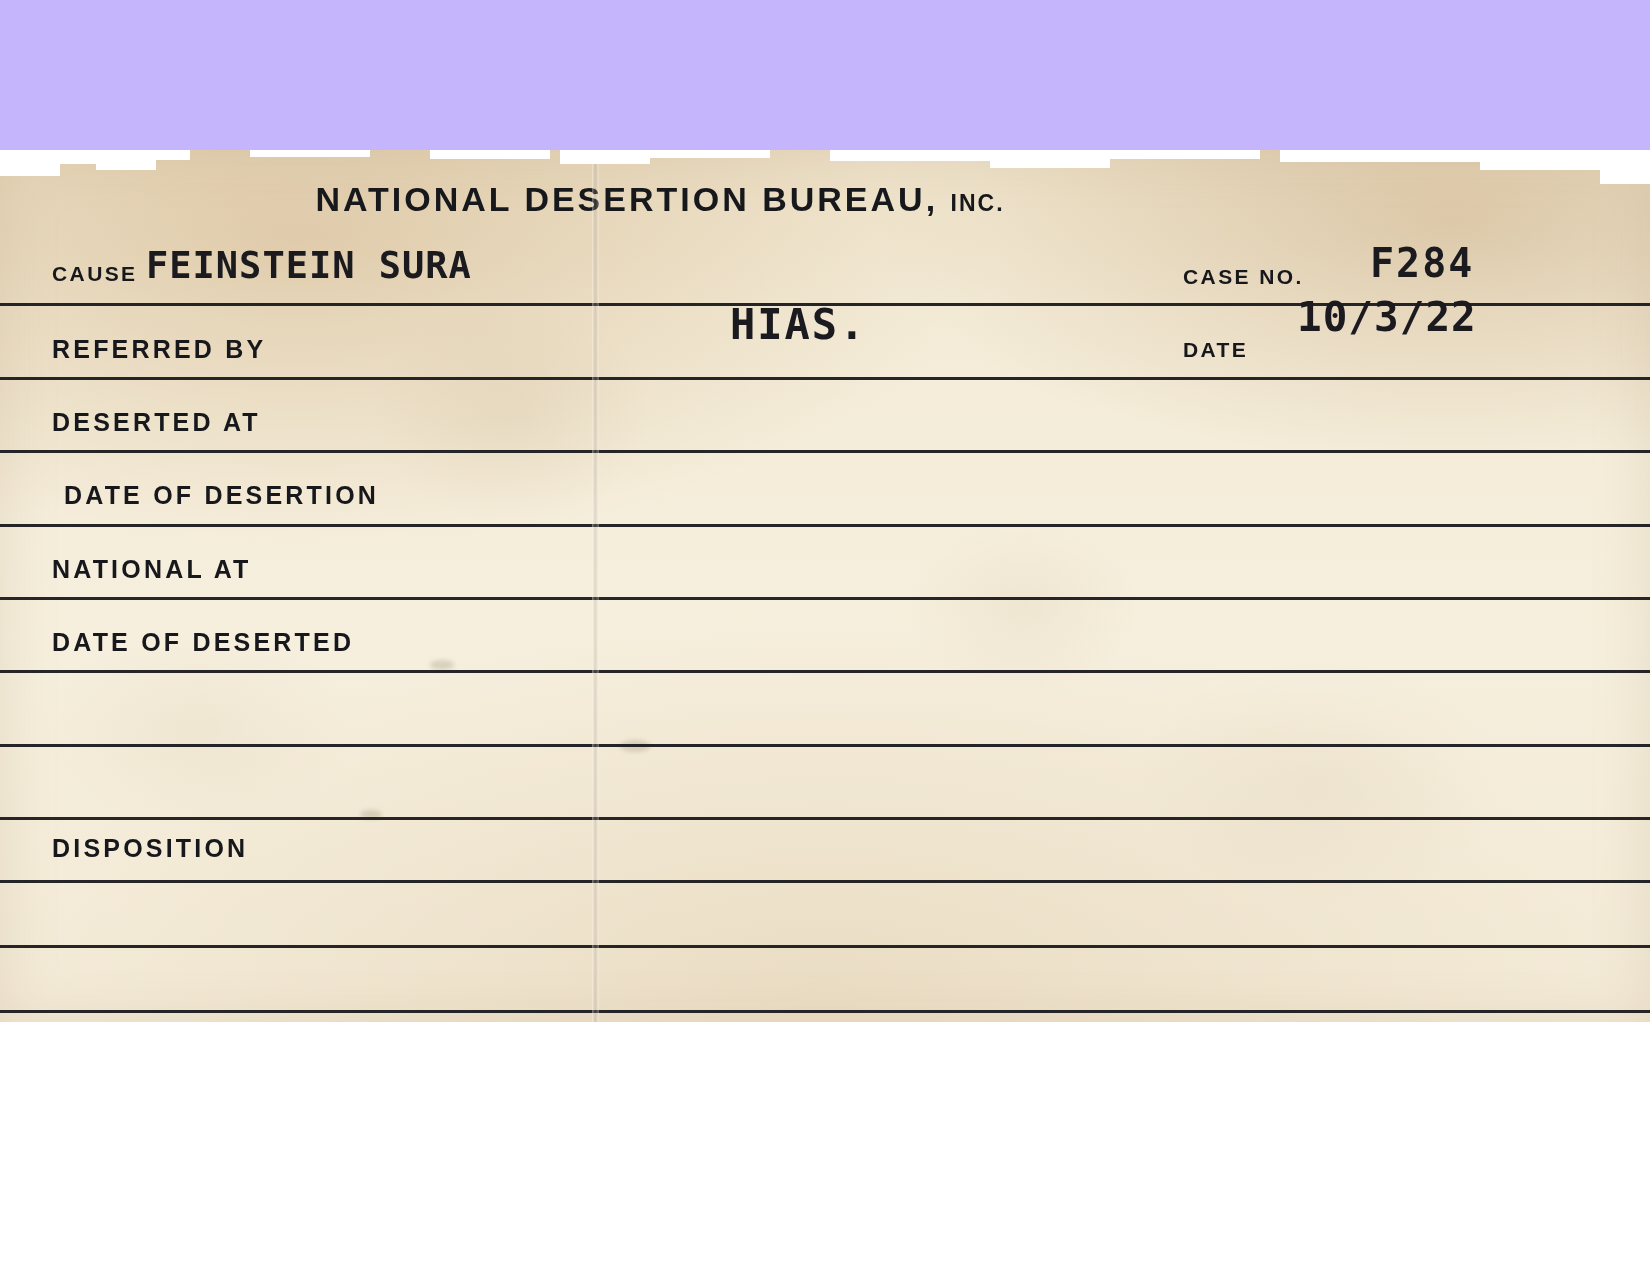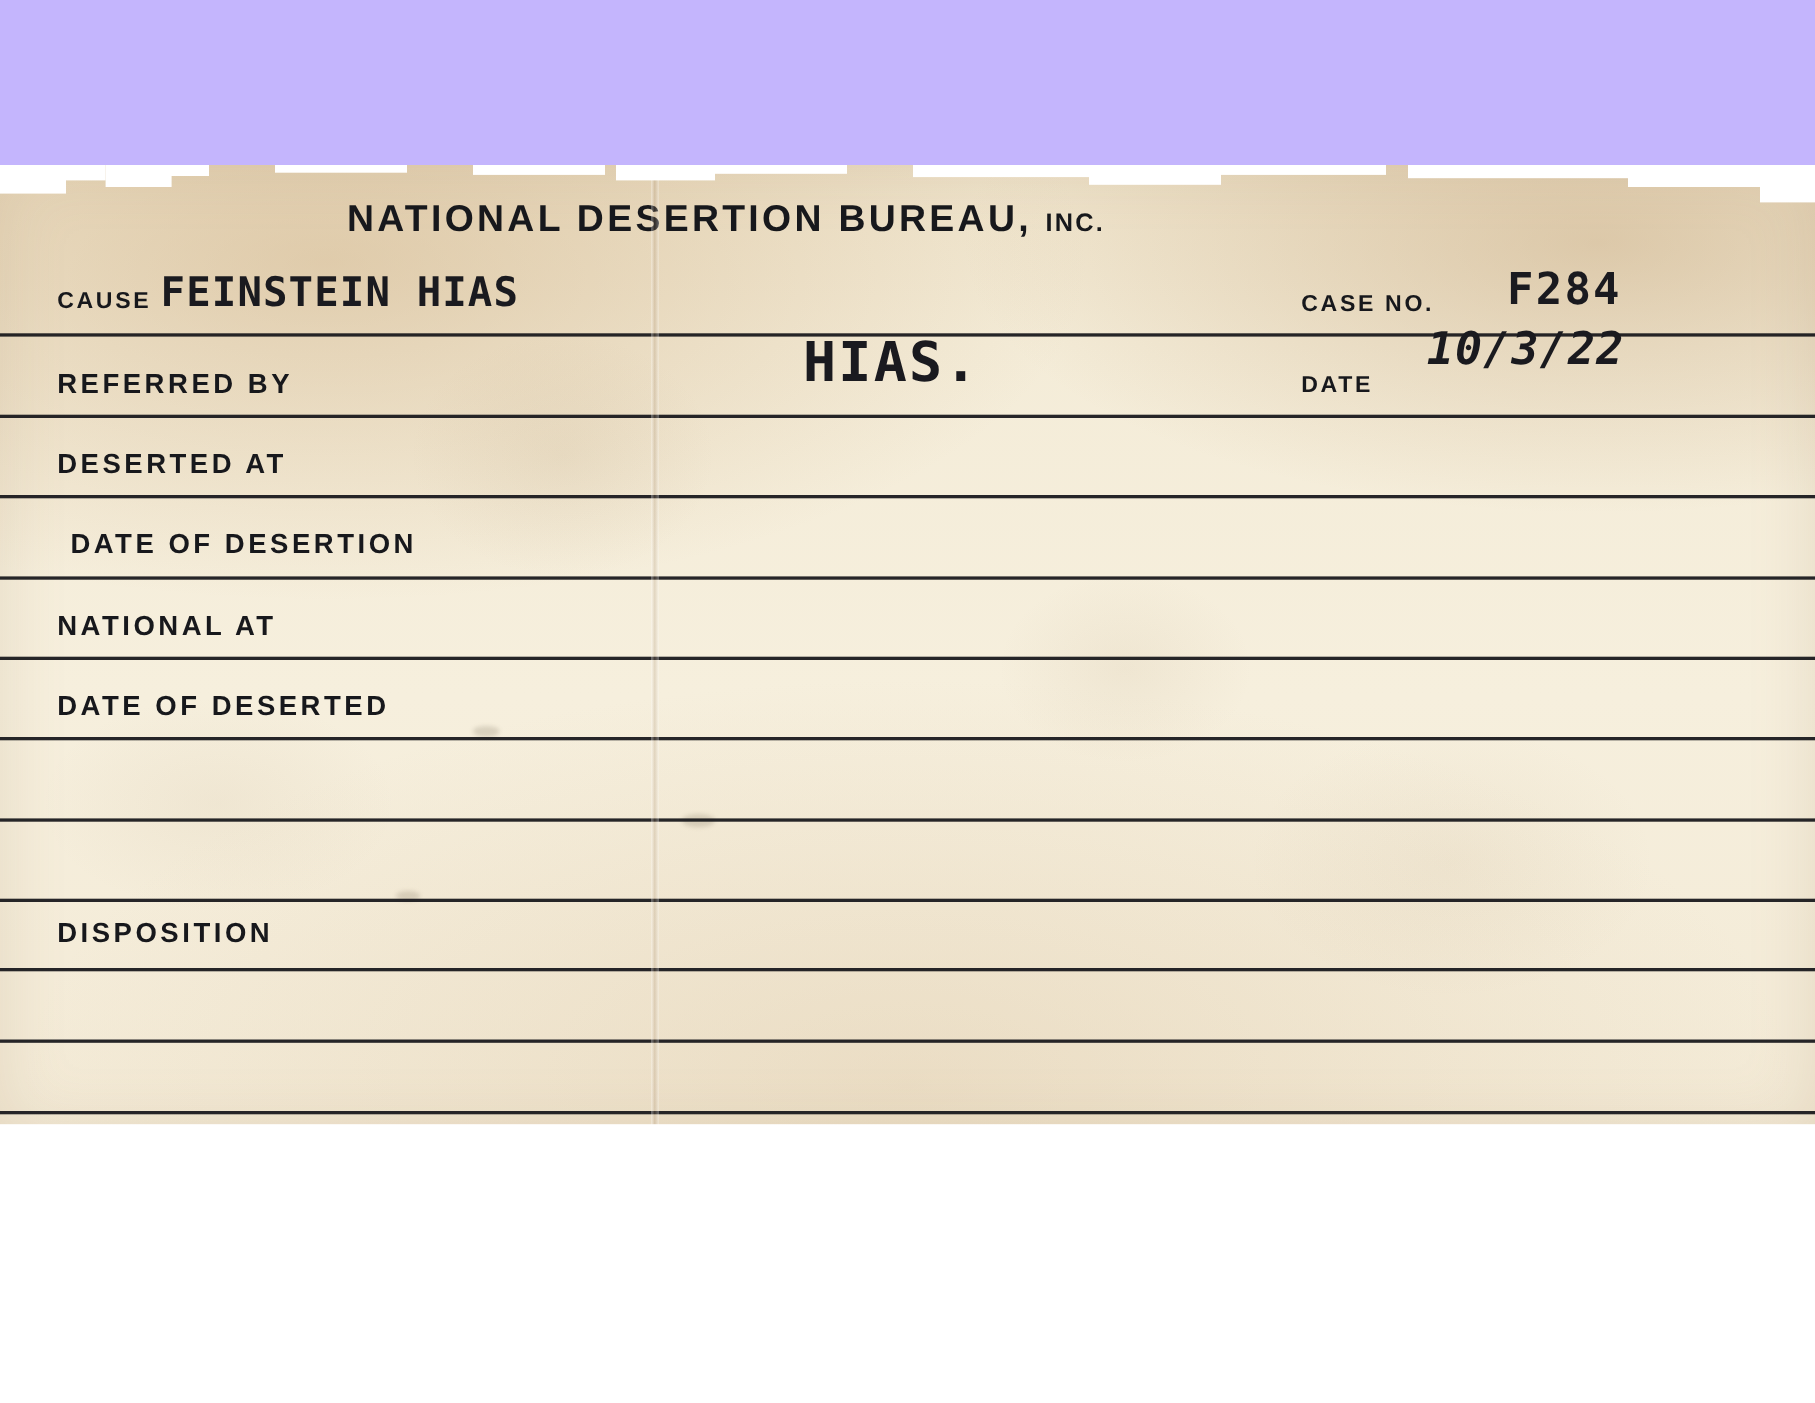--- a/index.html
+++ b/index.html
@@ -127,33 +127,32 @@
     font-weight: bold;
     white-space: nowrap;
   }
   #name-value {
     left: 146px; top: 244px;
     font-size: 37px;
     letter-spacing: 1px;
   }
   #referred-value {
     left: 730px; top: 300px;
-    font-size: 50px;
+    font-size: 42px;
     letter-spacing: 2px;
   }
   #case-value {
     left: 1370px; top: 240px;
     font-size: 40px;
     letter-spacing: 2px;
   }
   #date-value {
     left: 1297px; top: 293px;
     font-size: 41px;
     letter-spacing: 1px;
-    font-style: italic;
     text-align: center;
   }
 
   
   .smudge {
     position: absolute;
     z-index: 2;
     background: rgba(90,75,55,0.18);
     border-radius: 50%;
     filter: blur(2px);
@@ -219,18 +218,18 @@
 
   <div class="label" style="left:52px; top:481px;margin-left:12px;">DATE OF DESERTION</div>
 
   <div class="label" style="left:52px; top:555px;">NATIONAL AT</div>
 
   <div class="label" style="left:52px; top:628px;">DATE OF DESERTED</div>
 
 
   <div class="label" style="left:52px; top:834px;">DISPOSITION</div>
 
-  <div id="name-value" class="typed">FEINSTEIN   HIAS</div>
+  <div id="name-value" class="typed">FEINSTEIN   SURA</div>
   <div id="case-value" class="typed">F284</div>
   <div id="referred-value" class="typed">HIAS.</div>
   <div id="date-value" class="typed">10/3/22</div>
 
 </div>
 
 </body></html>

